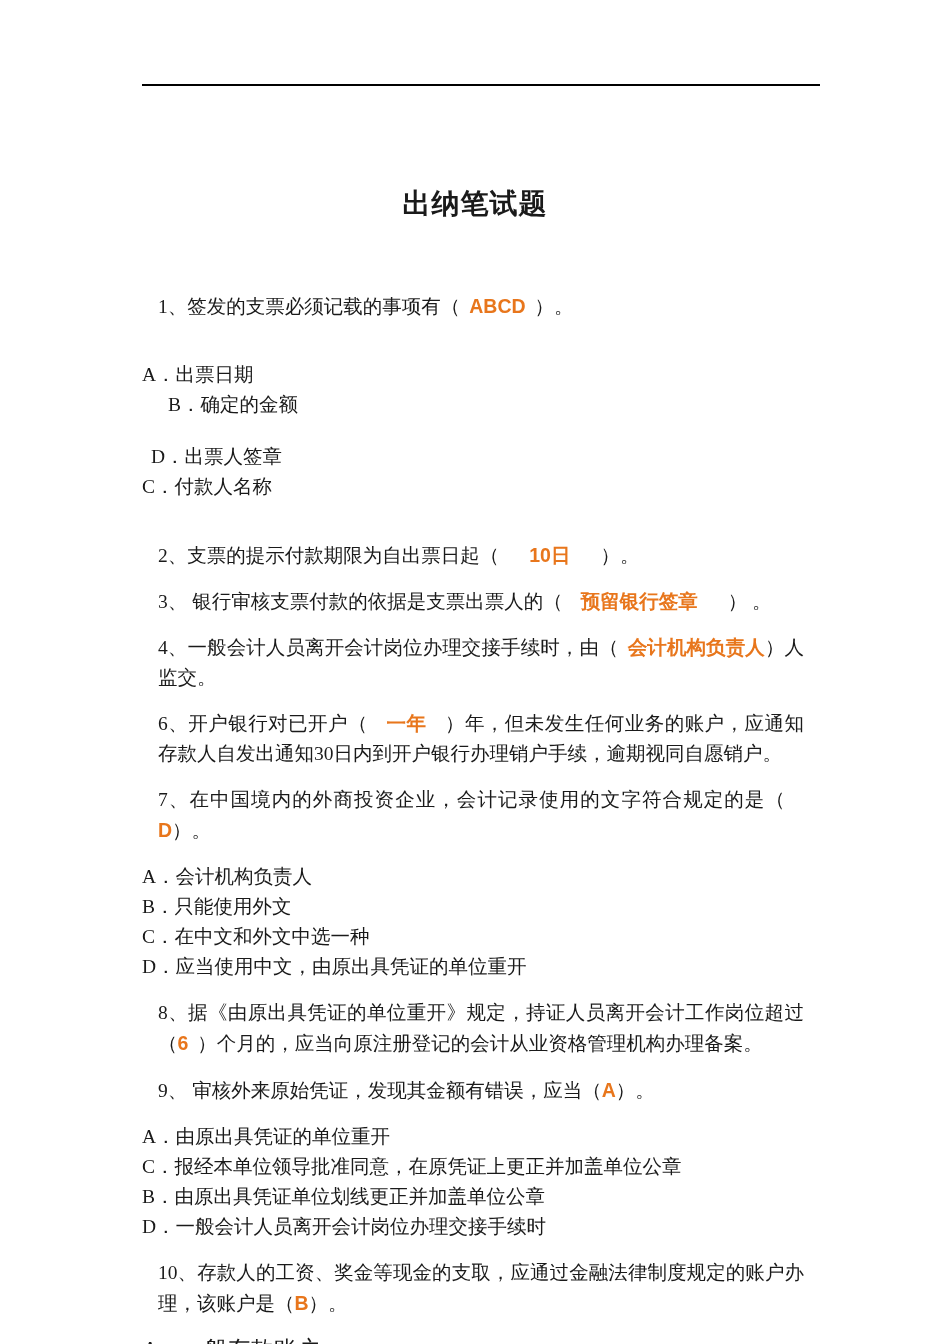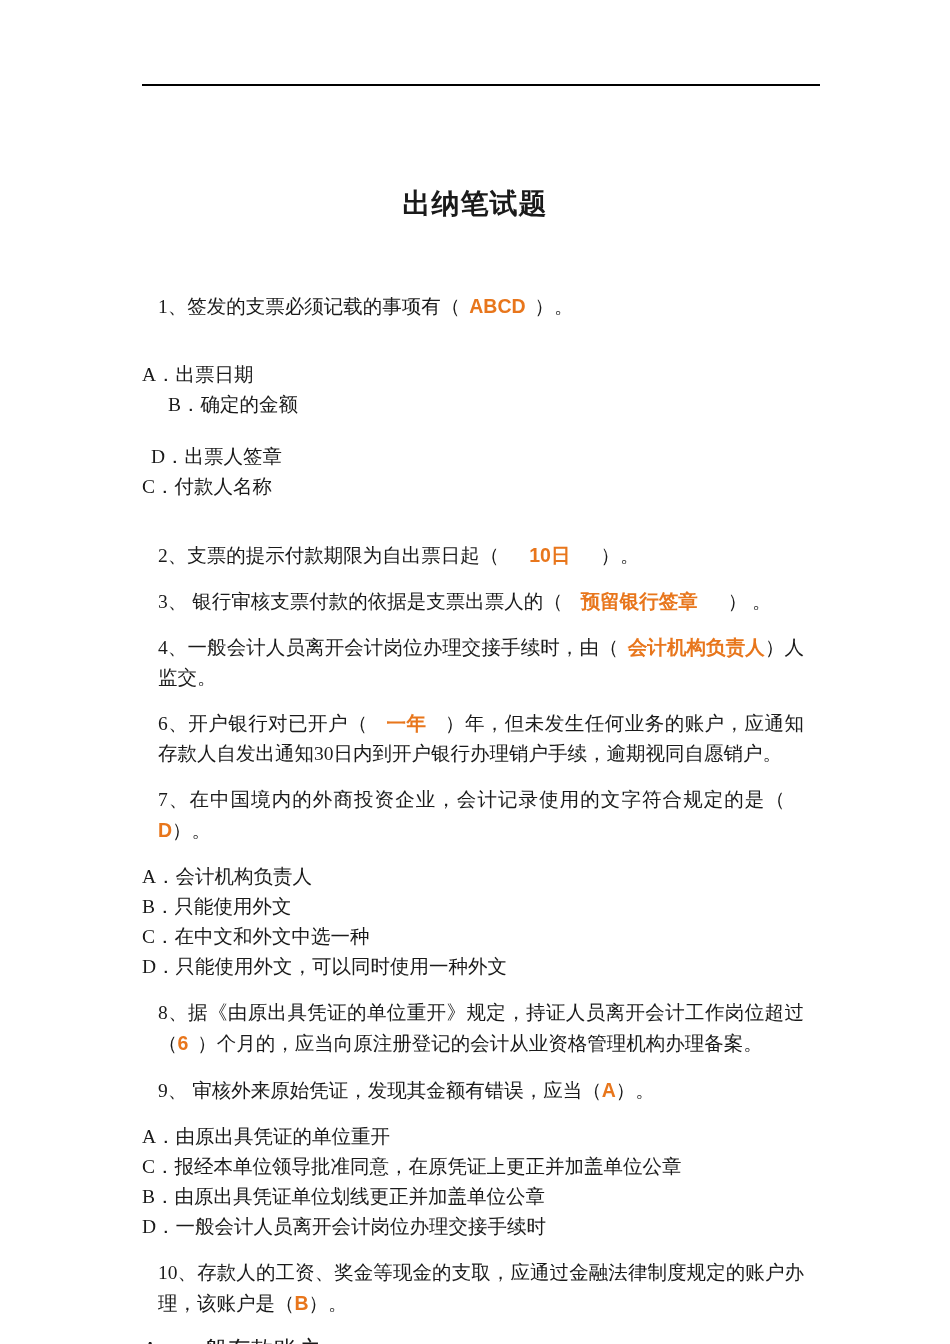--- a/index.html
+++ b/index.html
@@ -131,21 +131,21 @@
     <p class="qline"><span>4、</span><span>一般会计人员离开会计岗位办理交接手续时，由（</span><span class="spacer-nar"></span><span class="ans-cjk">会计机构负责人</span><span>）人监交。</span></p>
 
 
     <p class="qline"><span>6、</span><span>开户银行对已开户（</span><span class="spacer-mid"></span><span class="ans-cjk">一年</span><span class="spacer-mid"></span><span>）年，但未发生任何业务的账户，应通知存款人自发出通知30日内到开户银行办理销户手续，逾期视同自愿销户。</span></p>
 
     <p class="qline"><span>7、</span><span>在中国境内的外商投资企业，会计记录使用的文字符合规定的是（</span><span class="spacer-mid"></span><span class="ans">D</span><span>）。</span></p>
 
     <p class="opt"><span>A．</span><span>会计机构负责人</span></p>
     <p class="opt"><span>B．</span><span>只能使用外文</span></p>
     <p class="opt"><span>C．</span><span>在中文和外文中选一种</span></p>
-    <p class="opt"><span>D．</span><span>只能使用外文，可以同时使用一种外文</span></p>
+    <p class="opt"><span>D．</span><span>应当使用中文，由原出具凭证的单位重开</span></p>
 
     <p class="qline"><span>8、</span><span>据《由原出具凭证的单位重开》规定，持证人员离开会计工作岗位超过（</span><span class="ans">6</span><span class="spacer-nar"></span><span>）个月的，应当向原注册登记的会计从业资格管理机构办理备案。</span></p>
 
     <p class="qline"><span>9、</span><span> 审核外来原始凭证，发现其金额有错误，应当（</span><span class="ans">A</span><span>）。</span></p>
 
     <p class="opt"><span>A．</span><span>由原出具凭证的单位重开</span></p>
     <p class="opt"><span>C．</span><span>报经本单位领导批准同意，在原凭证上更正并加盖单位公章</span></p>
     <p class="opt"><span>B．</span><span>由原出具凭证单位划线更正并加盖单位公章</span></p>
     <p class="opt"><span>D．</span><span>一般会计人员离开会计岗位办理交接手续时</span></p>
 

